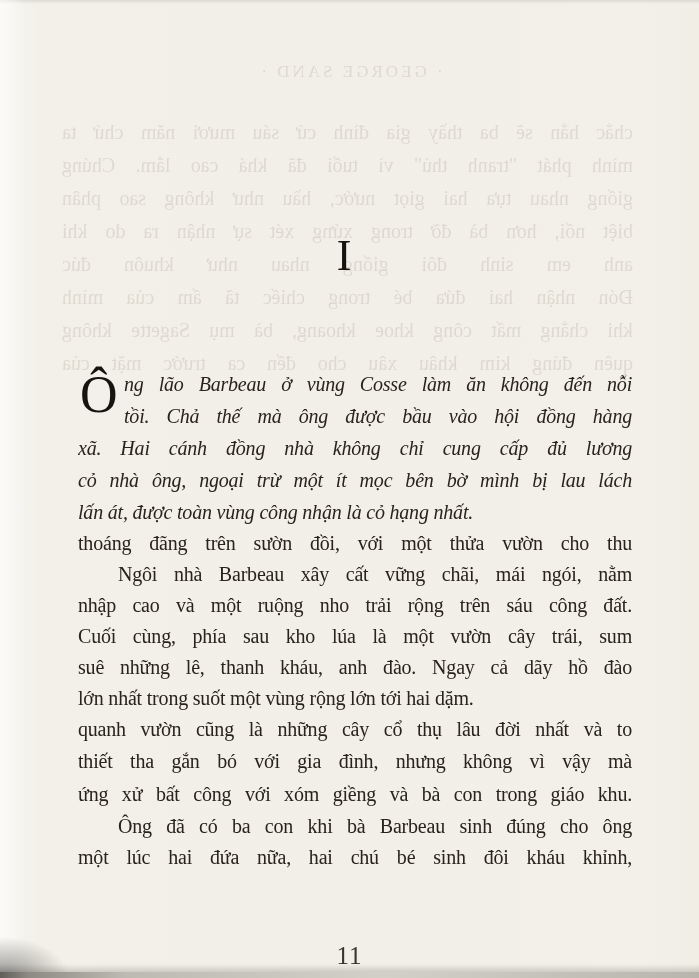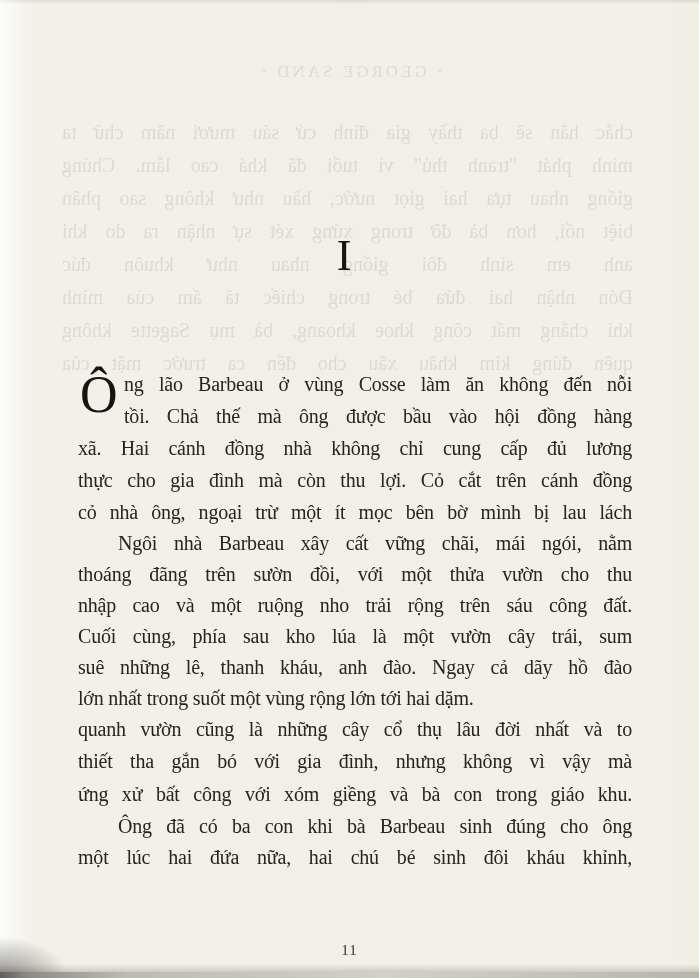--- a/index.html
+++ b/index.html
@@ -40,32 +40,32 @@
 
   
   .numeral{position:absolute;top:234px;left:0;width:688px;
     text-align:center;font-size:44px;line-height:1;color:#17130f;}
 
   
   .column{position:absolute;left:78px;top:368px;width:554px;}
   .para{margin:0;}
   .ln{display:block;text-align:justify;text-align-last:justify;
     font-size:20px;letter-spacing:-0.2px;overflow:hidden;color:#28231d;}
-  .p1 .ln{height:32px;line-height:32px;}
+  .p1 .ln{height:32px;line-height:32px;font-style:italic;}
   .p2 .ln{height:31px;line-height:31px;}
   .p3 .ln{height:33px;line-height:33px;}
   .p4 .ln{height:31px;line-height:31px;}
   .ln.end{text-align-last:left;}
   .ln.ind{text-indent:40px;}
   .ln.dc{margin-left:46px;}
   .dropcap{position:absolute;left:2px;top:1px;font-size:52px;line-height:1;
     color:#17130f;}
 
   .pagenum{position:absolute;top:942px;left:0;width:699px;
-    text-align:center;font-size:15px;letter-spacing:1px;color:#38342e;}
+    text-align:center;font-size:25px;letter-spacing:1px;color:#38342e;}
 </style>
 </head>
 <body>
 
 <div class="scan">
 
   <div class="edge-top"></div>
   <div class="edge-left"></div>
 
   <div class="bleed">
@@ -84,27 +84,27 @@
 
   <div class="numeral">I</div>
 
   <div class="column">
     <span class="dropcap">Ô</span>
 
     <div class="para p1">
       <span class="ln dc">ng lão Barbeau ở vùng Cosse làm ăn không đến nỗi</span>
       <span class="ln dc">tồi. Chả thế mà ông được bầu vào hội đồng hàng</span>
       <span class="ln">xã. Hai cánh đồng nhà không chỉ cung cấp đủ lương</span>
-      <span class="ln">thực cho gia đình mà còn thu lợi. Cỏ cắt trên cánh đồng</span>
       <span class="ln">cỏ nhà ông, ngoại trừ một ít mọc bên bờ mình bị lau lách</span>
+      <span class="ln end">lấn át, được toàn vùng công nhận là cỏ hạng nhất.</span>
     </div>
 
     <div class="para p2">
+      <span class="ln">thoáng đãng trên sườn đồi, với một thửa vườn cho thu</span>
       <span class="ln ind">Ngôi nhà Barbeau xây cất vững chãi, mái ngói, nằm</span>
-      <span class="ln">thoáng đãng trên sườn đồi, với một thửa vườn cho thu</span>
       <span class="ln">nhập cao và một ruộng nho trải rộng trên sáu công đất.</span>
       <span class="ln">Cuối cùng, phía sau kho lúa là một vườn cây trái, sum</span>
       <span class="ln">suê những lê, thanh kháu, anh đào. Ngay cả dãy hồ đào</span>
       <span class="ln end">lớn nhất trong suốt một vùng rộng lớn tới hai dặm.</span>
       <span class="ln">quanh vườn cũng là những cây cổ thụ lâu đời nhất và to</span>
     </div>
 
     <div class="para p3">
       <span class="ln">thiết tha gắn bó với gia đình, nhưng không vì vậy mà</span>
       <span class="ln">ứng xử bất công với xóm giềng và bà con trong giáo khu.</span>

